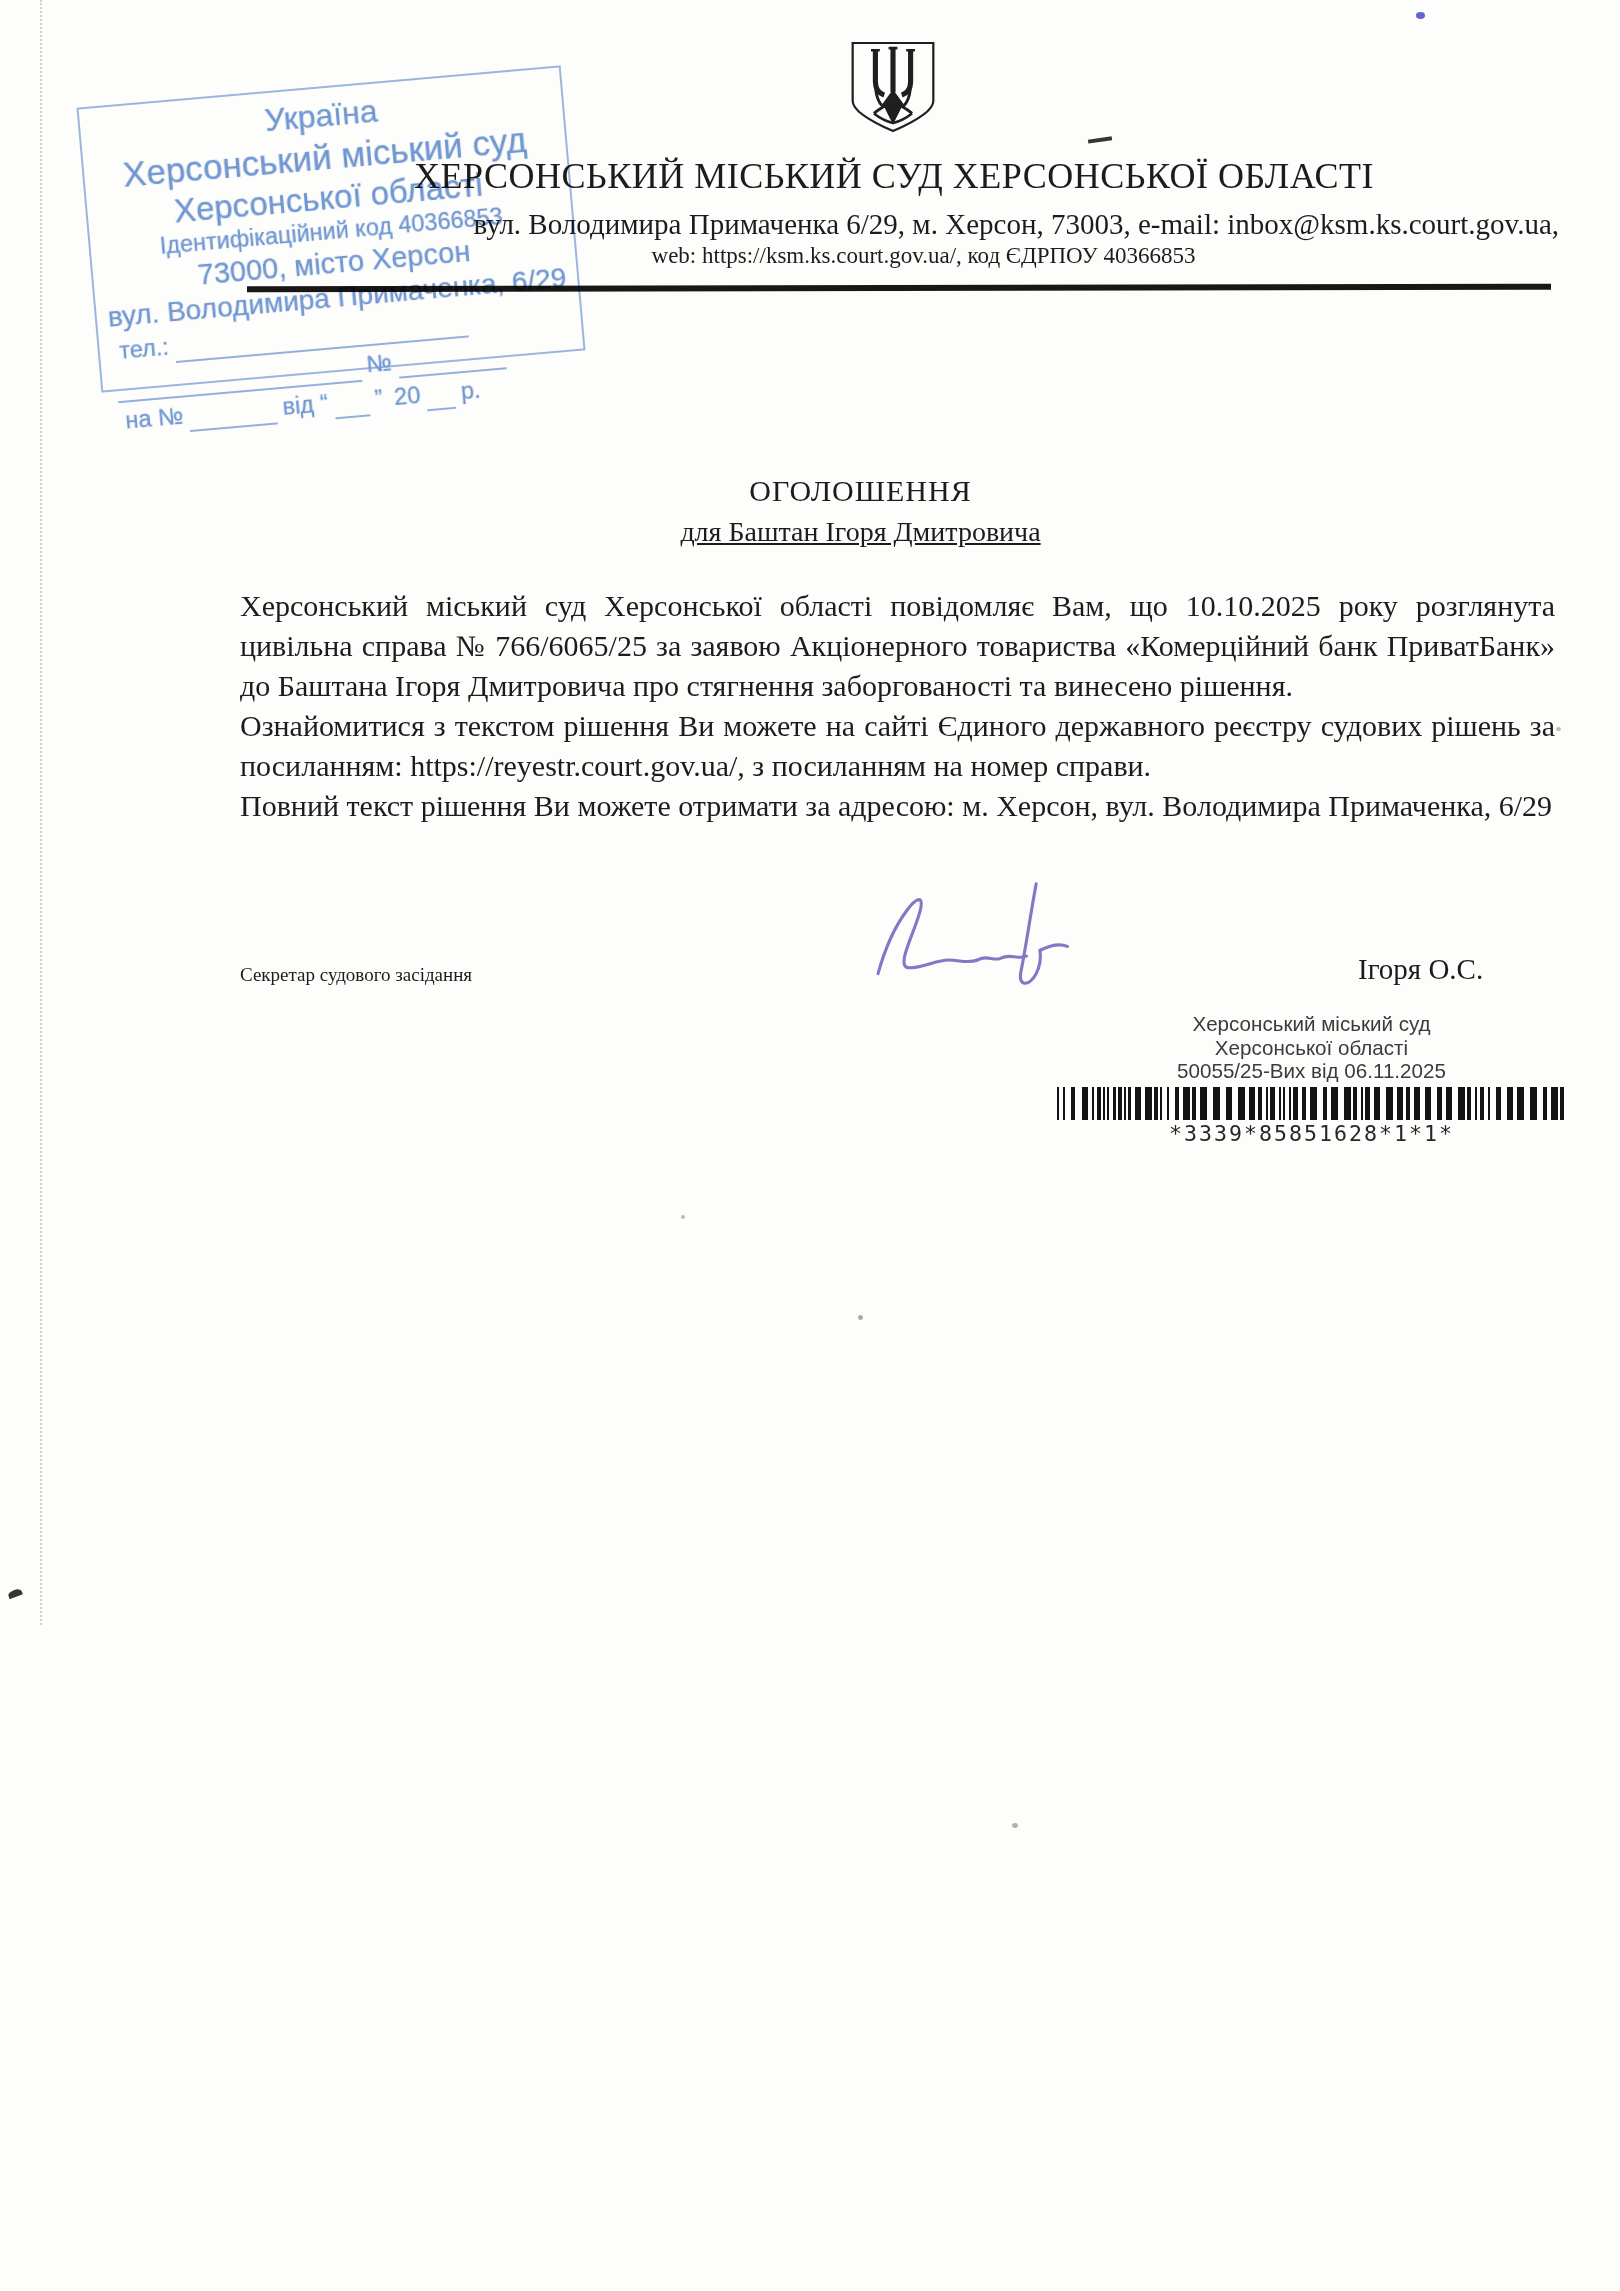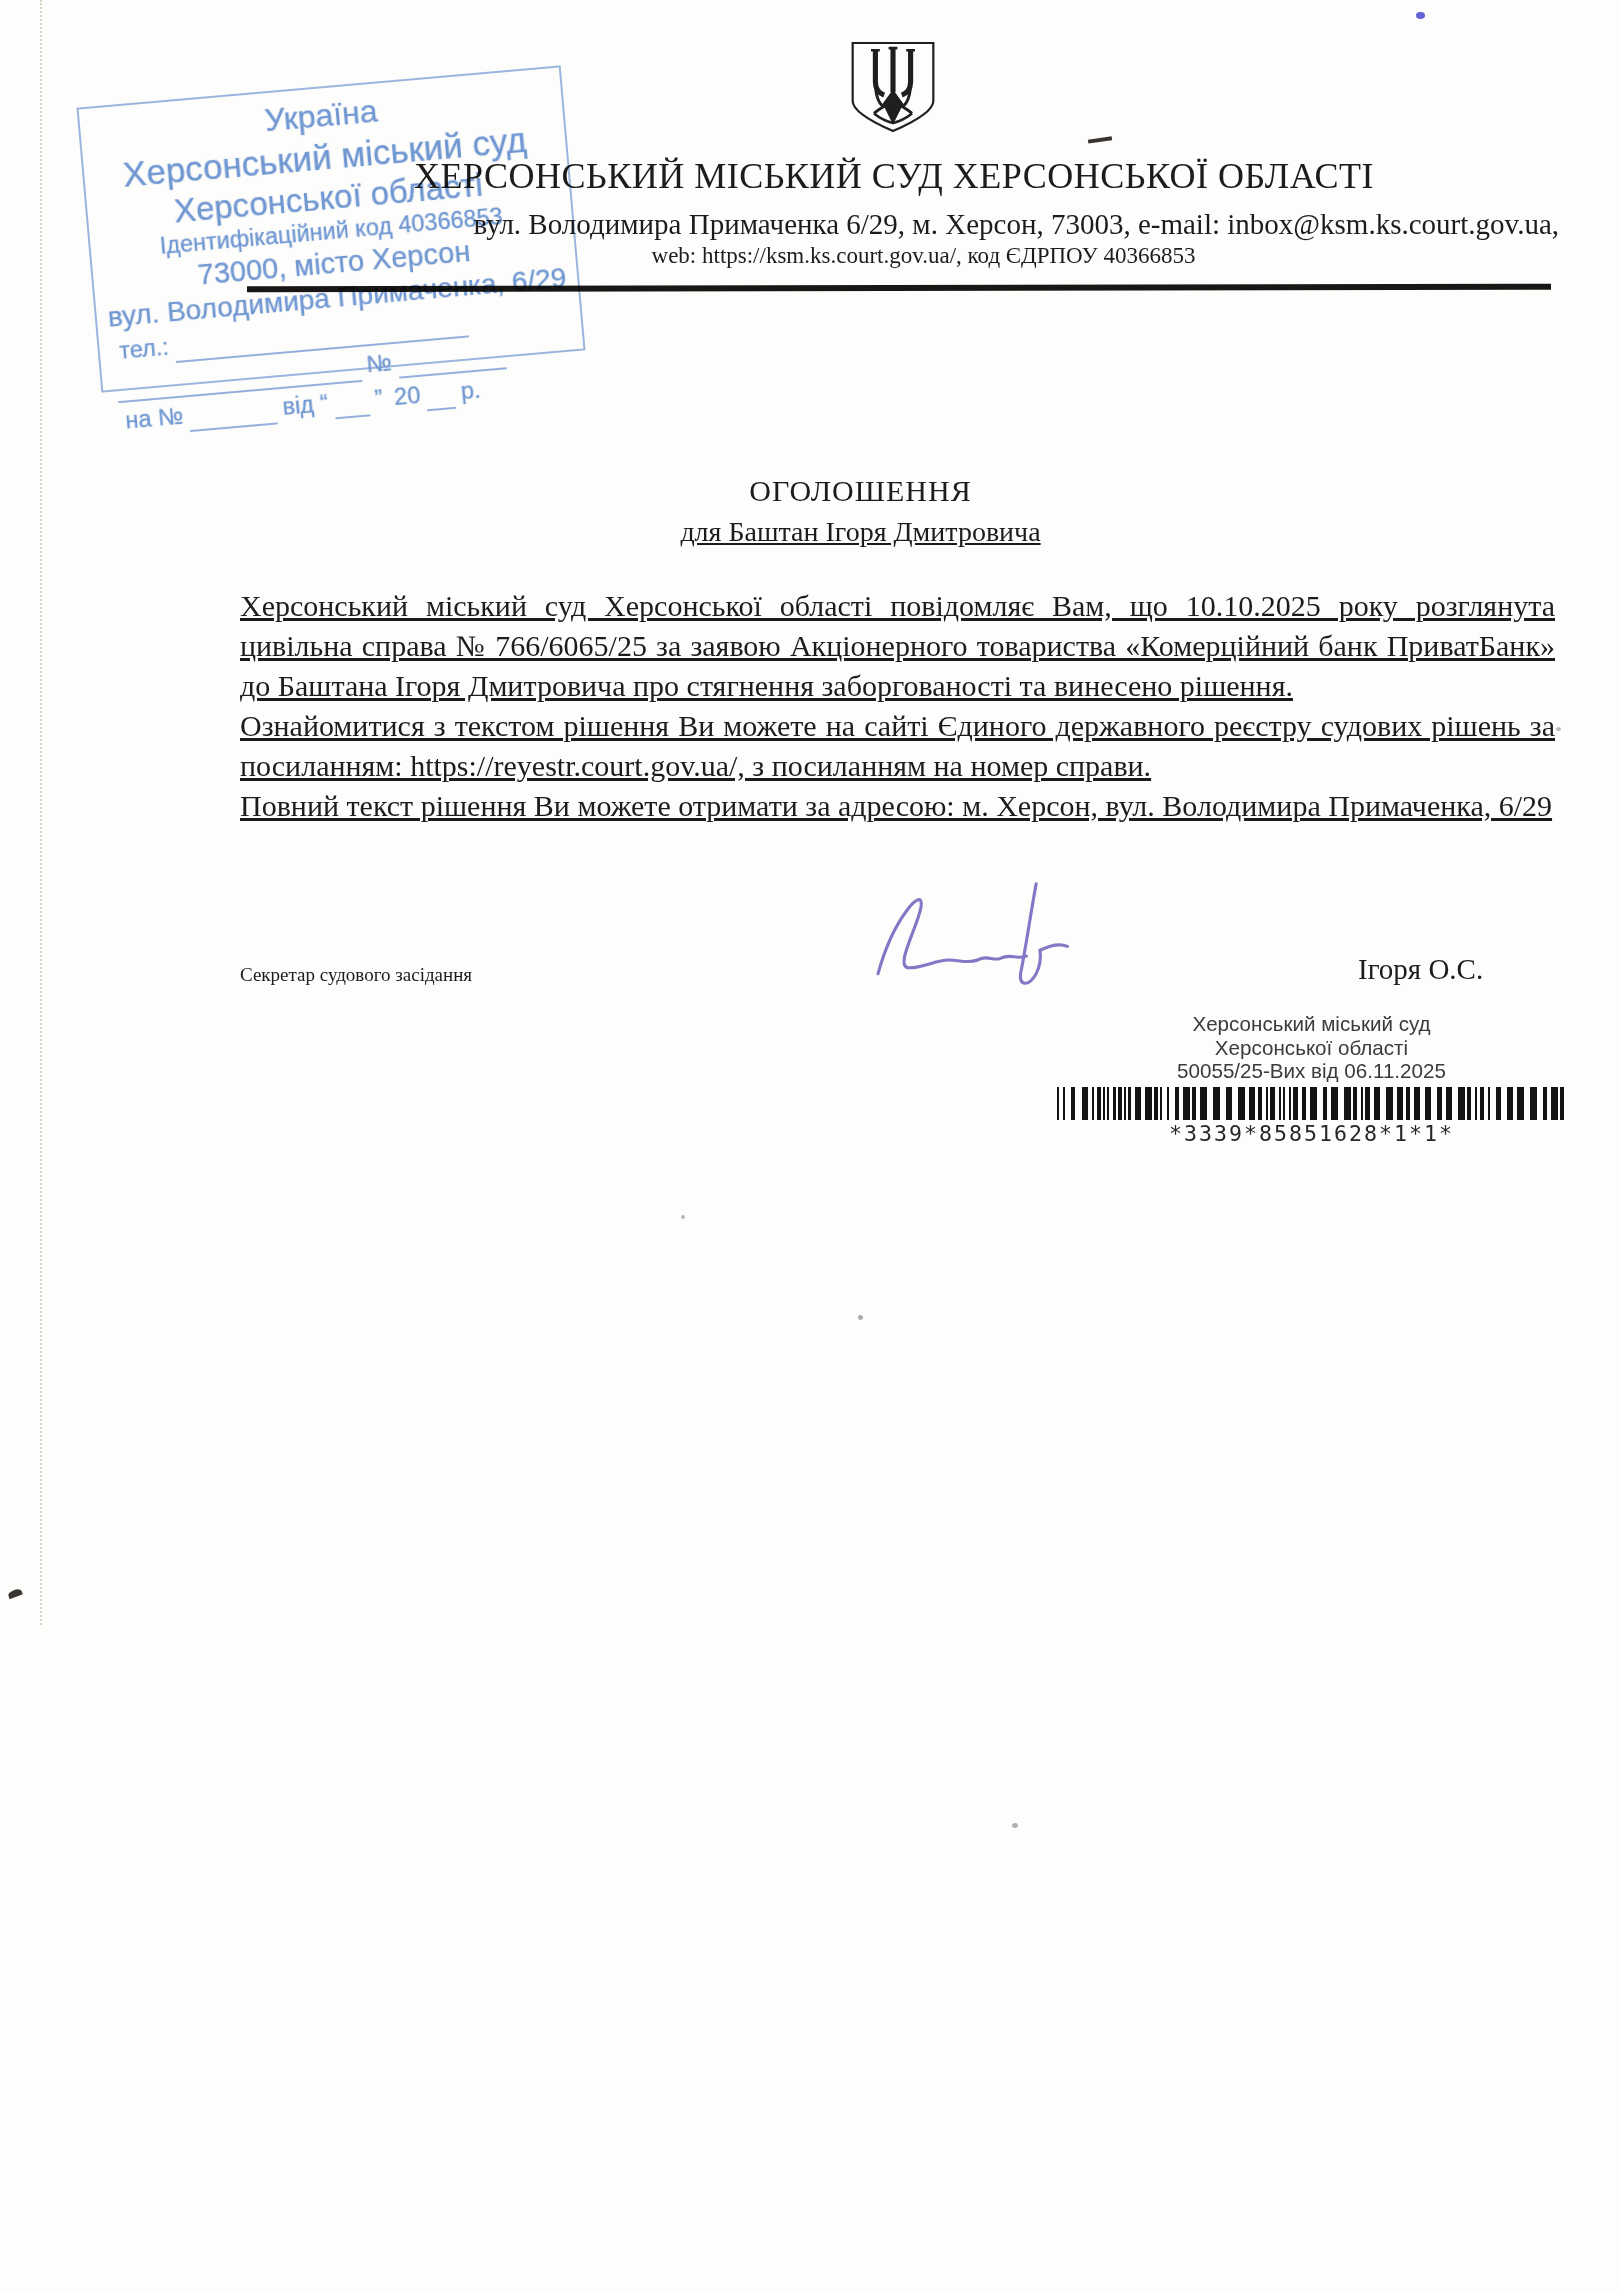--- a/index.html
+++ b/index.html
@@ -54,21 +54,21 @@
   .hdr-rule{position:absolute;left:247px;top:285px;width:1304px;height:5.9px;background:#191715;transform:rotate(-.12deg);}
   
   .meta{position:absolute;left:243px;top:327px;font-size:29px;line-height:39px;z-index:4;}
   
   .doc-title{position:absolute;left:245px;top:474px;width:1231px;text-align:center;font-size:30px;letter-spacing:1px;}
   .doc-addressee{position:absolute;left:245px;top:516px;width:1231px;text-align:center;font-size:28px;text-decoration:underline;}
   .body-text{
     position:absolute;left:240px;top:586px;width:1315px;
     font-size:30px;line-height:40px;text-align:justify;
   }
-  .body-text p{margin:0;text-decoration:underline;}
+  .body-text p{margin:0;}
   
   .sig-role{position:absolute;left:240px;top:964px;font-size:19px;}
   .sig-name{position:absolute;left:1358px;top:953px;font-size:29px;}
   .sig-ink{position:absolute;left:864px;top:878px;width:235px;height:123px;z-index:3;}
   
   .bc-block{
     position:absolute;left:1054px;top:1012px;width:515px;
     font-family:"Liberation Sans", sans-serif;
     color:#3b3b3b;text-align:center;font-size:20.6px;line-height:23.5px;
   }

